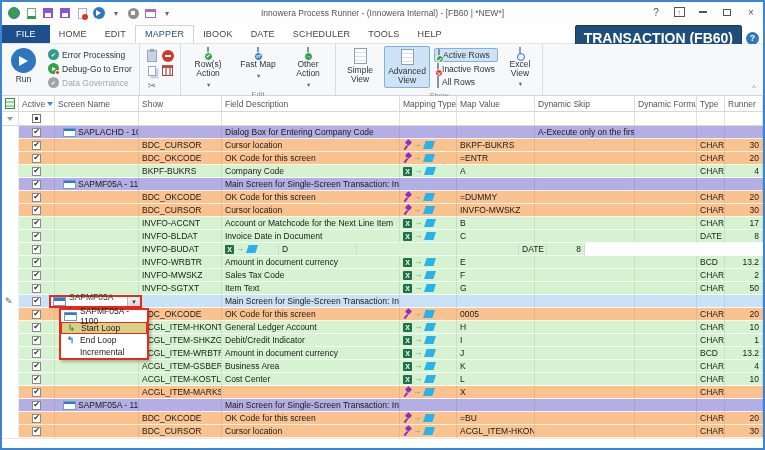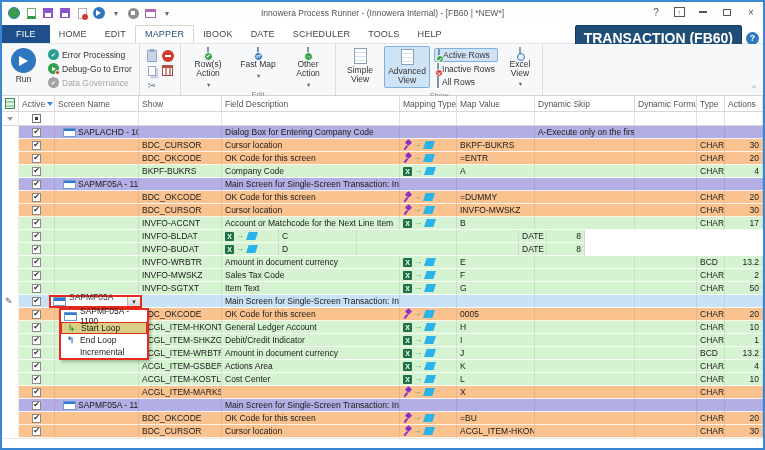--- a/index.html
+++ b/index.html
@@ -329,21 +329,21 @@
         <div class="gh" style="width: 100px;">
           <span>Dynamic Skip</span>
         </div>
         <div class="gh" style="width: 62px;">
           <span>Dynamic Formula</span>
         </div>
         <div class="gh" style="width: 28px;">
           <span>Type</span>
         </div>
         <div class="gh" style="width: 38px;">
-          <span>Actions</span>
+          <span>Runner</span>
         </div>
       </div>
       <div class="gfilter">
         <div class="gf" style="width: 17px;">
           <span class="funnel gray"></span>
         </div>
         <div class="gf" style="width: 36px;">
           <span class="indet">
             <i></i>
           </span>
@@ -536,20 +536,21 @@
         <div class="gc" style="width: 28px;">CHAR</div>
         <div class="gc num" style="width: 38px;">17</div>
       </div>
       <div class="grow map">
         <div class="gc" style="width: 17px; background: rgb(255, 255, 255);"></div>
         <div class="gc center" style="width: 36px;">
           <span class="cb">✔</span>
         </div>
         <div class="gc" style="width: 84px;"></div>
         <div class="gc" style="width: 83px;">INVFO-BLDAT</div>
+        <div class="gc" style="width: 178px;">Invoice Date in Document</div>
         <div class="gc" style="width: 57px;">
           <span class="mt">
             <span class="xl">X</span>
             <span class="ga">→</span>
             <span class="trap"></span>
           </span>
         </div>
         <div class="gc" style="width: 78px;">C</div>
         <div class="gc" style="width: 100px;"></div>
         <div class="gc" style="width: 62px;"></div>
@@ -752,21 +753,21 @@
         <div class="gc" style="width: 28px;">BCD</div>
         <div class="gc num" style="width: 38px;">13.2</div>
       </div>
       <div class="grow map">
         <div class="gc" style="width: 17px; background: rgb(255, 255, 255);"></div>
         <div class="gc center" style="width: 36px;">
           <span class="cb">✔</span>
         </div>
         <div class="gc" style="width: 84px;"></div>
         <div class="gc" style="width: 83px;">ACGL_ITEM-GSBER(02)</div>
-        <div class="gc" style="width: 178px;">Actions Area</div>
+        <div class="gc" style="width: 178px;">Business Area</div>
         <div class="gc" style="width: 57px;">
           <span class="mt">
             <span class="xl">X</span>
             <span class="ga">→</span>
             <span class="trap"></span>
           </span>
         </div>
         <div class="gc" style="width: 78px;">K</div>
         <div class="gc" style="width: 100px;"></div>
         <div class="gc" style="width: 62px;"></div>

